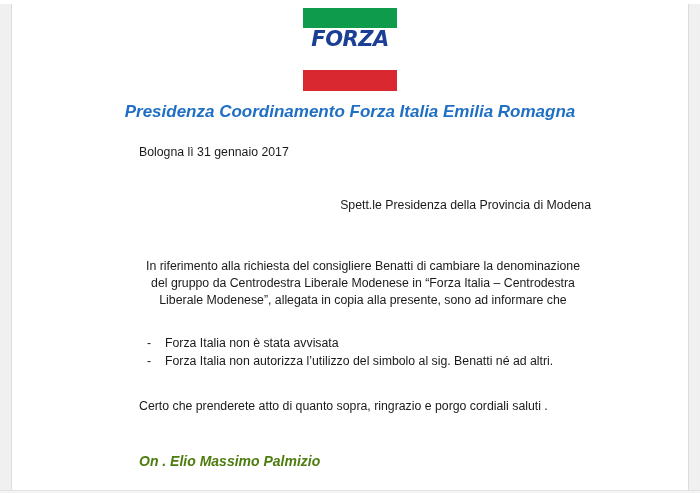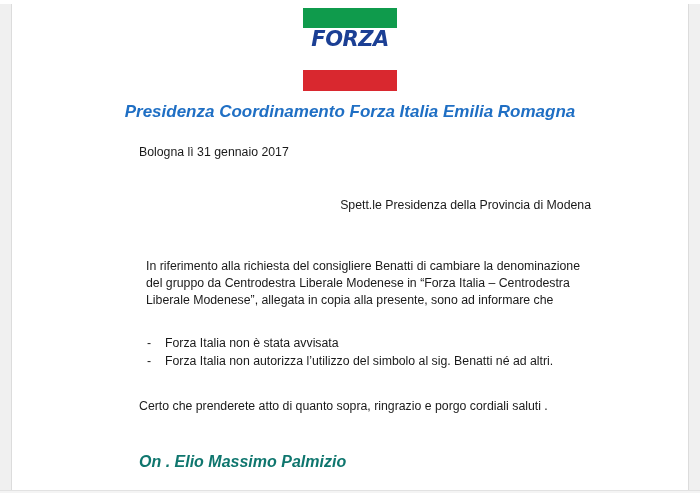--- a/index.html
+++ b/index.html
@@ -122,46 +122,47 @@
     top: 140px;
     width: 452px;
     color: #1a1a1a;
     font-family: "Liberation Sans", sans-serif;
     font-size: 12.3px;
     line-height: 17px;
   }
   .line-date { margin: 0 0 0 0; }
   .line-addressee { margin: 36px 0 0 0; text-align: right; }
   .para-main {
-    margin: 44px 0 0 7px;
+    margin: 44px 0 0 0;
     width: 448px;
+    text-align: center;
   }
   .bullets {
     margin: 26px 0 0 0;
     padding: 0;
     list-style: none;
   }
   .bullets li {
     position: relative;
     padding-left: 26px;
     margin: 0 0 1px 0;
   }
   .bullets li .dash {
     position: absolute;
     left: 8px;
     top: 0;
   }
   .line-closing { margin: 28px 0 0 0; }
 
   .sign-name {
     margin: 38px 0 0 0;
-    color: #0f766e;
-    font-weight: bold;
-    font-style: italic;
-    font-size: 16px;
+    color: #4d7c0f;
+    font-weight: bold;
+    font-style: italic;
+    font-size: 14px;
   }
   .sign-role {
     margin: 17px 0 0 0;
     color: #111111;
     font-weight: bold;
     font-style: italic;
     font-size: 12px;
   }
 </style>
 </head>

